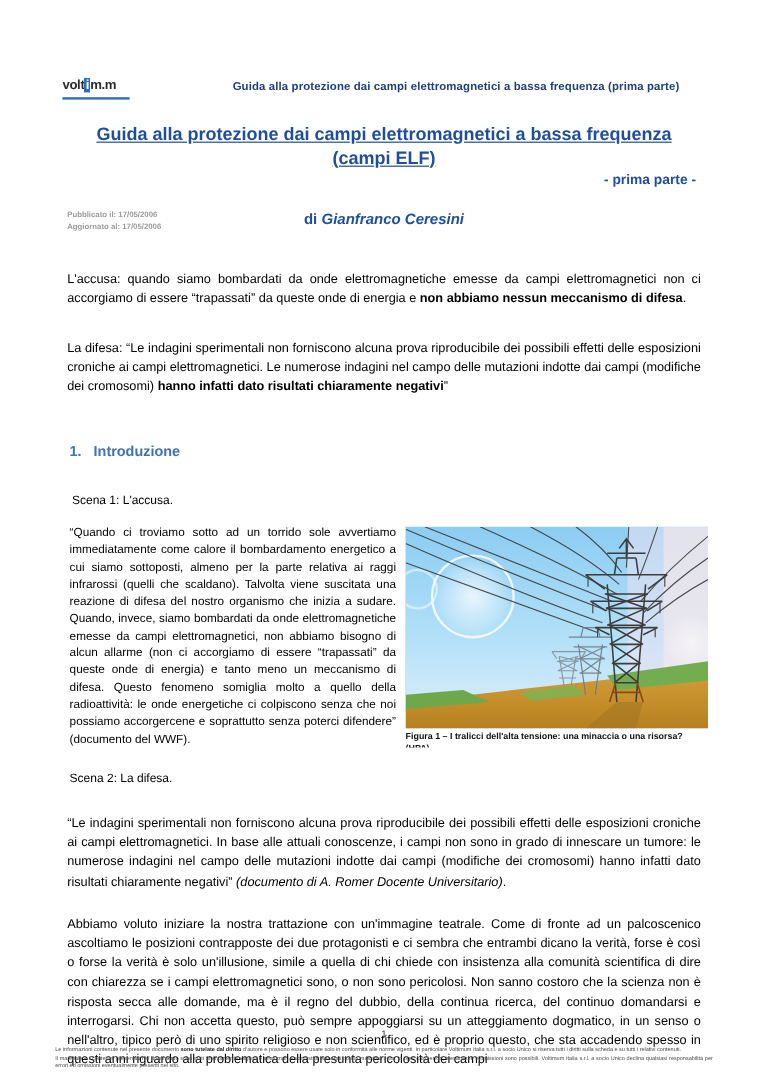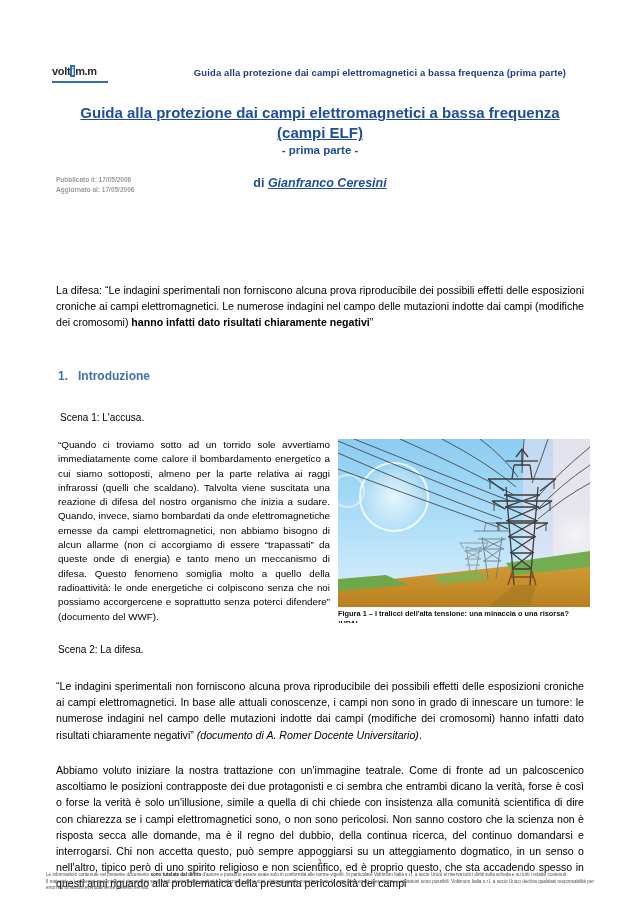--- a/index.html
+++ b/index.html
@@ -64,35 +64,35 @@
     font-size: 15px;
     font-weight: bold;
     color: #1f4e9c;
     line-height: 20px;
     text-decoration: underline;
   }
   .doc-subtitle {
     position: absolute;
     left: 60px; top: 115px;
     width: 520px;
-    text-align: center;
+    text-align: right;
     font-size: 11.5px;
     font-weight: bold;
     color: #1f4e9c;
   }
   .author {
     position: absolute;
     left: 60px; top: 147px;
     width: 520px;
     text-align: center;
     font-size: 12.5px;
     font-weight: bold;
     color: #1f4e9c;
   }
-  .author i { font-style: italic; text-decoration: underline; }
+  .author i { font-style: italic; }
 
   .pubinfo {
     position: absolute;
     left: 56px; top: 146px;
     width: 150px;
     font-size: 6.5px;
     color: #9a9a9a;
     line-height: 9.5px;
     font-weight: bold;
   }
@@ -211,20 +211,21 @@
   </div>
   <div class="doc-subtitle">- prima parte -</div>
 
   <div class="pubinfo">
     <div>Pubblicato il: 17/05/2006</div>
     <div>Aggiornato al: 17/05/2006</div>
   </div>
 
   <div class="author"><span>di </span><i>Gianfranco Ceresini</i></div>
 
+  <div class="body-p p1"><span>L'accusa: quando siamo bombardati da onde elettromagnetiche emesse da campi elettromagnetici non ci accorgiamo di essere “trapassati” da queste onde di energia e </span><b>non abbiamo nessun meccanismo di difesa</b><span>.</span></div>
 
   <div class="body-p p2"><span>La difesa: “Le indagini sperimentali non forniscono alcuna prova riproducibile dei possibili effetti delle esposizioni croniche ai campi elettromagnetici. Le numerose indagini nel campo delle mutazioni indotte dai campi (modifiche dei cromosomi) </span><b>hanno infatti dato risultati chiaramente negativi</b><span>”</span></div>
 
   <div class="section-h"><span class="num">1.</span><span>Introduzione</span></div>
 
   <div class="scena1">Scena 1: L'accusa.</div>
 
   <div class="quote-italic">“Quando ci troviamo sotto ad un torrido sole avvertiamo immediatamente come calore il bombardamento energetico a cui siamo sottoposti, almeno per la parte relativa ai raggi infrarossi (quelli che scaldano). Talvolta viene suscitata una reazione di difesa del nostro organismo che inizia a sudare. Quando, invece, siamo bombardati da onde elettromagnetiche emesse da campi elettromagnetici, non abbiamo bisogno di alcun allarme (non ci accorgiamo di essere “trapassati” da queste onde di energia) e tanto meno un meccanismo di difesa. Questo fenomeno somiglia molto a quello della radioattività: le onde energetiche ci colpiscono senza che noi possiamo accorgercene e soprattutto senza poterci difendere” (documento del WWF).</div>
 
   <div class="figure">

